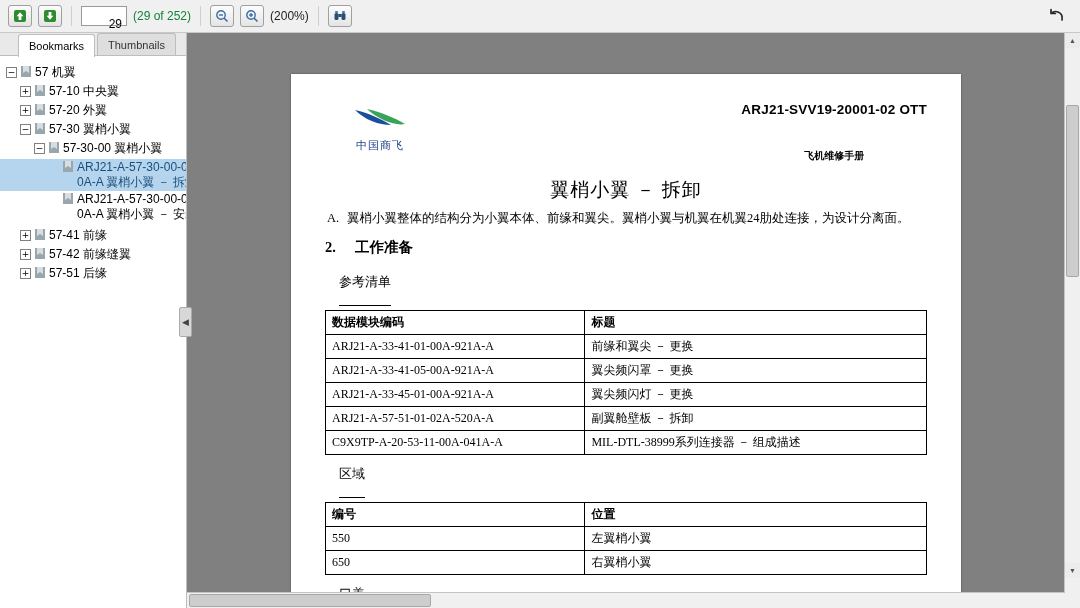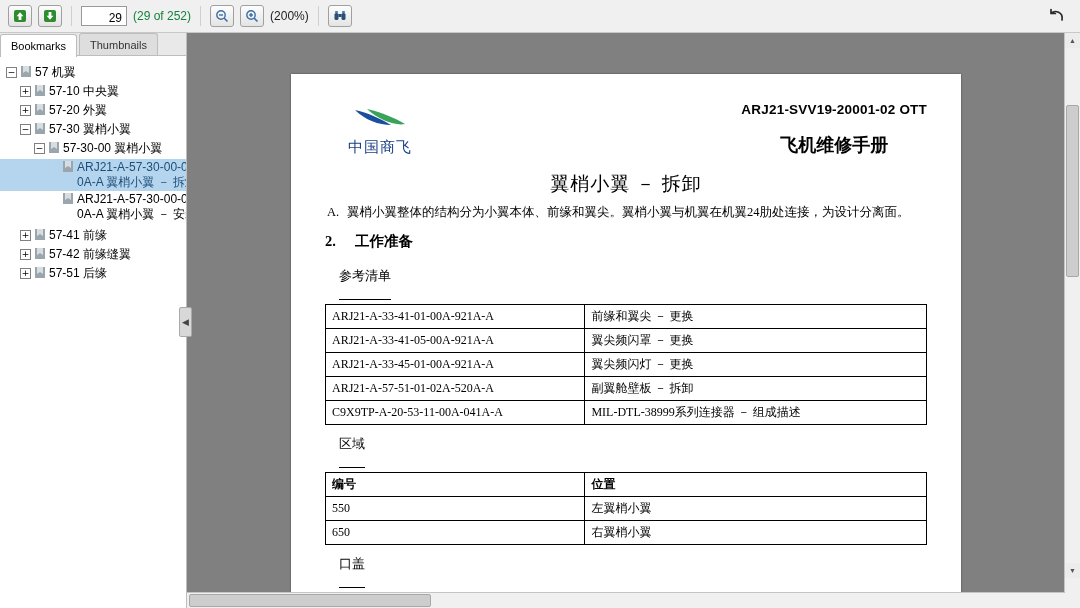--- a/index.html
+++ b/index.html
@@ -53,21 +53,21 @@
     background: #cfcfcf;
     margin: 0 3px;
   }
   .pagebox {
     width: 46px;
     height: 20px;
     border: 1px solid #9a9a9a;
     background: #fff;
     text-align: right;
     font-size: 12px;
-    padding: 2px 4px;
+    padding: 8px 4px;
     box-sizing: border-box;
     line-height: 18px;
     color: #000;
   }
   .pagelabel {
     font-size: 12px;
     color: #15803d;
   }
   .zoomlabel {
     font-size: 12px;
@@ -99,21 +99,21 @@
     border-right: 1px solid #bdbdbd;
     display: flex;
     flex-direction: column;
     position: relative;
   }
   .tabs {
     display: flex;
     height: 23px;
     background: #e9e9e9;
     border-bottom: 1px solid #bdbdbd;
-    padding-left: 0;
+    padding-left: 18px;
     box-sizing: border-box;
   }
   .tab {
     padding: 0 10px;
     height: 22px;
     line-height: 22px;
     font-size: 11px;
     color: #333;
     background: #dedede;
     border: 1px solid #bdbdbd;
@@ -225,39 +225,39 @@
     align-items: flex-start;
   }
   .logo-block {
     display: flex;
     flex-direction: column;
     align-items: center;
     width: 110px;
     padding-top: 10px;
   }
   .logo-text {
-    font-size: 15px;
+    font-size: 11px;
     color: #1a3f84;
     letter-spacing: 1px;
     margin-top: 2px;
     font-family: "Liberation Sans", sans-serif;
   }
   .head-right {
     text-align: center;
     padding-top: 6px;
   }
   .doc-code {
     font-size: 13.5px;
     font-weight: bold;
     font-family: "Liberation Sans", sans-serif;
     letter-spacing: .2px;
   }
   .doc-manual {
-    margin-top: 16px;
-    font-size: 18px;
+    margin-top: 32px;
+    font-size: 10px;
     font-weight: bold;
   }
   .doc-title {
     text-align: center;
     font-size: 19px;
     margin: 14px 0 6px 0;
     letter-spacing: 1px;
   }
   .sec-h {
     font-size: 14.5px;
@@ -554,20 +554,24 @@
               <span>翼梢小翼整体的结构分为小翼本体、前缘和翼尖。翼梢小翼与机翼在机翼24肋处连接，为设计分离面。</span>
             </div>
 
             <div class="sec-h">
               <span class="num">2.</span><span>工作准备</span>
             </div>
 
             <div class="subcap">参考清单</div>
             <table class="doc">
               <tbody>
+                  <tr>
+                <th>数据模块编码</th>
+                <th>标题</th>
+              </tr>
               <tr>
                 <td>ARJ21-A-33-41-01-00A-921A-A</td>
                 <td>前缘和翼尖 － 更换</td>
               </tr>
               <tr>
                 <td>ARJ21-A-33-41-05-00A-921A-A</td>
                 <td>翼尖频闪罩 － 更换</td>
               </tr>
               <tr>
                 <td>ARJ21-A-33-45-01-00A-921A-A</td>

